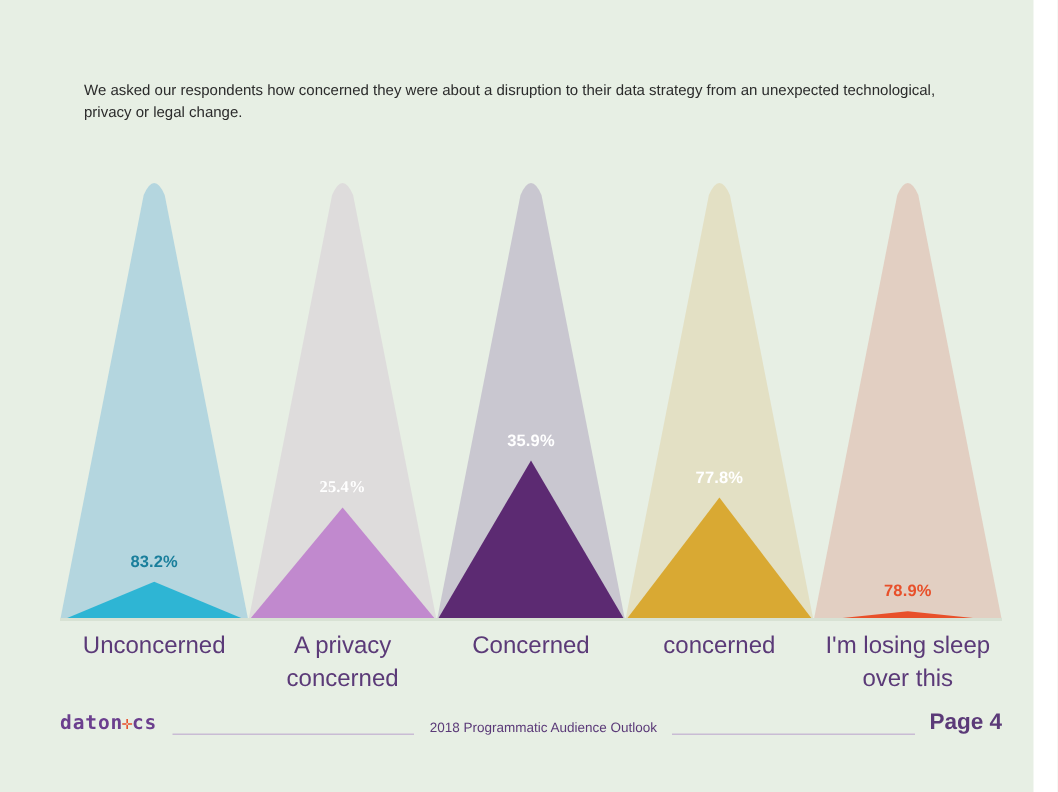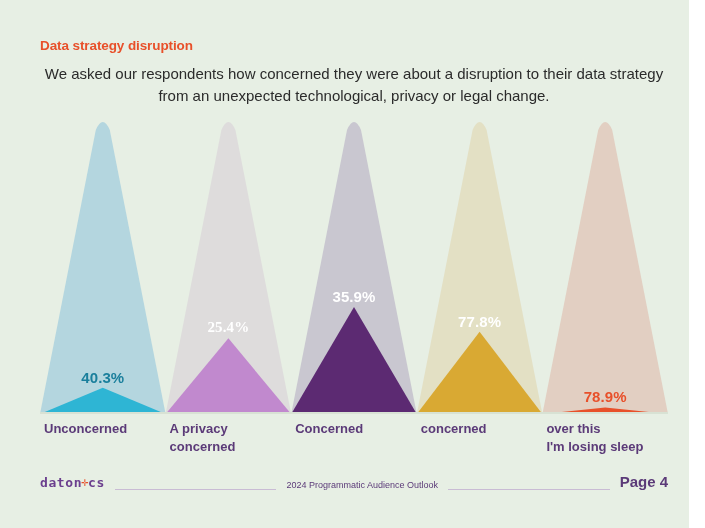--- a/index.html
+++ b/index.html
@@ -38,26 +38,25 @@
   }
   .title {
     font-size: 13.5px;
     font-weight: bold;
     color: #e8502a;
     letter-spacing: -0.1px;
     margin: 0 0 9px 0;
     line-height: 1.2;
   }
   .subtitle {
-    font-size: 15px;
+    font-size: 10px;
     color: #2b2b2b;
     line-height: 1.45;
-    margin: 0;
+    margin: 16px;
     max-width: 628px;
-    text-align: center;
   }
 
   
   .chart {
     position: absolute;
     left: 40px;
     top: 104px;
     width: 628px;
     height: 310px;
   }
@@ -72,43 +71,42 @@
     top: 412px;
     width: 628px;
     height: 1.5px;
     background: #d8e2d4;
   }
 
   
   .value-label {
     position: absolute;
     text-align: center;
-    font-size: 15px;
+    font-size: 11px;
     font-weight: bold;
     letter-spacing: 0.1px;
     white-space: nowrap;
   }
 
   
   .xaxis {
     position: absolute;
     left: 40px;
     top: 420px;
     width: 628px;
     display: flex;
   }
   .xlabel {
     flex: 1 1 0;
-    text-align: left;
-    font-size: 13px;
+    text-align: center;
+    font-size: 16px;
     color: #5b3a78;
     line-height: 1.35;
     padding: 0 4px;
     box-sizing: border-box;
-    font-weight: bold;
   }
 
   
   .footer {
     position: absolute;
     left: 40px;
     top: 468px;
     width: 628px;
     height: 22px;
     display: flex;
@@ -156,21 +154,20 @@
   }
 </style>
 </head>
 <body>
 
 <div class="slide">
 
   <div class="right-margin"></div>
 
   <div class="header">
-    <div class="title">Data strategy disruption</div>
     <div class="subtitle">We asked our respondents how concerned they were about a disruption to their data strategy from an unexpected technological, privacy or legal change.</div>
   </div>
 
   <div class="chart">
     <svg class="chart-svg" viewBox="0 0 628 310" preserveAspectRatio="none">
       <g id="backdrop-cones">
           <path d="M 0 310 L 55.8 26 Q 62.8 10 69.8 26 L 125.6 310 Z" fill="#b4d6df"></path>
           <path d="M 125.59999999999998 310 L 181.39999999999998 26 Q 188.39999999999998 10 195.39999999999998 26 L 251.2 310 Z" fill="#dedcdc"></path>
           <path d="M 251.2 310 L 307 26 Q 314 10 321 26 L 376.8 310 Z" fill="#c9c7d0"></path>
           <path d="M 376.79999999999995 310 L 432.59999999999997 26 Q 439.59999999999997 10 446.59999999999997 26 L 502.4 310 Z" fill="#e3e0c4"></path>
@@ -180,21 +177,21 @@
           <path d="M 0 310 L 62.8 283.7715877437326 L 125.6 310 Z" fill="#2eb5d4"></path>
           <path d="M 125.6 310 L 188.39999999999998 234.29526462395543 L 251.2 310 Z" fill="#c189ce"></path>
           <path d="M 251.2 310 L 314 203 L 376.79999999999995 310 Z" fill="#5c2a72"></path>
           <path d="M 376.79999999999995 310 L 439.59999999999997 227.73816155988857 L 502.4 310 Z" fill="#d9a933"></path>
           <path d="M 502.4 310 L 565.1999999999999 303.44289693593316 L 628 310 Z" fill="#e8502a"></path>
         </g>
     </svg>
   </div>
   <div class="baseline"></div>
   <div id="value-labels">
-      <div class="value-label" style="left: 40px; width: 125.6px; top: 368.772px; color: rgb(26, 127, 156);">40.3%</div>
+      <div class="value-label" style="left: 40px; width: 125.6px; top: 368.772px; color: rgb(26, 127, 156);">83.2%</div>
       <div class="value-label" style="left: 165.6px; width: 125.6px; top: 319.295px; color: rgb(255, 255, 255); font-family: Liberation Serif, serif;">25.4%</div>
       <div class="value-label" style="left: 291.2px; width: 125.6px; top: 288px; color: rgb(255, 255, 255);">35.9%</div>
       <div class="value-label" style="left: 416.8px; width: 125.6px; top: 312.738px; color: rgb(255, 255, 255);">77.8%</div>
       <div class="value-label" style="left: 542.4px; width: 125.6px; top: 388.443px; color: rgb(232, 80, 42);">78.9%</div>
     </div>
 
   <div class="xaxis" id="xaxis">
       <div class="xlabel">
         <div>Unconcerned</div>
       </div>
@@ -202,30 +199,30 @@
         <div>A privacy</div>
         <div>concerned</div>
       </div>
       <div class="xlabel">
         <div>Concerned</div>
       </div>
       <div class="xlabel">
         <div>concerned</div>
       </div>
       <div class="xlabel">
+        <div>I'm losing sleep</div>
         <div>over this</div>
-        <div>I'm losing sleep</div>
       </div>
     </div>
 
   <div class="footer">
     <div class="logo">
       <span>daton</span>
         <span class="star">✛</span>
         <span>cs</span>
     </div>
     <div class="footer-rule-left"></div>
-    <div class="footer-center">2024 Programmatic Audience Outlook</div>
+    <div class="footer-center">2018 Programmatic Audience Outlook</div>
     <div class="footer-rule-right"></div>
     <div class="page-num">Page 4</div>
   </div>
 
 </div>
 
 </body></html>

